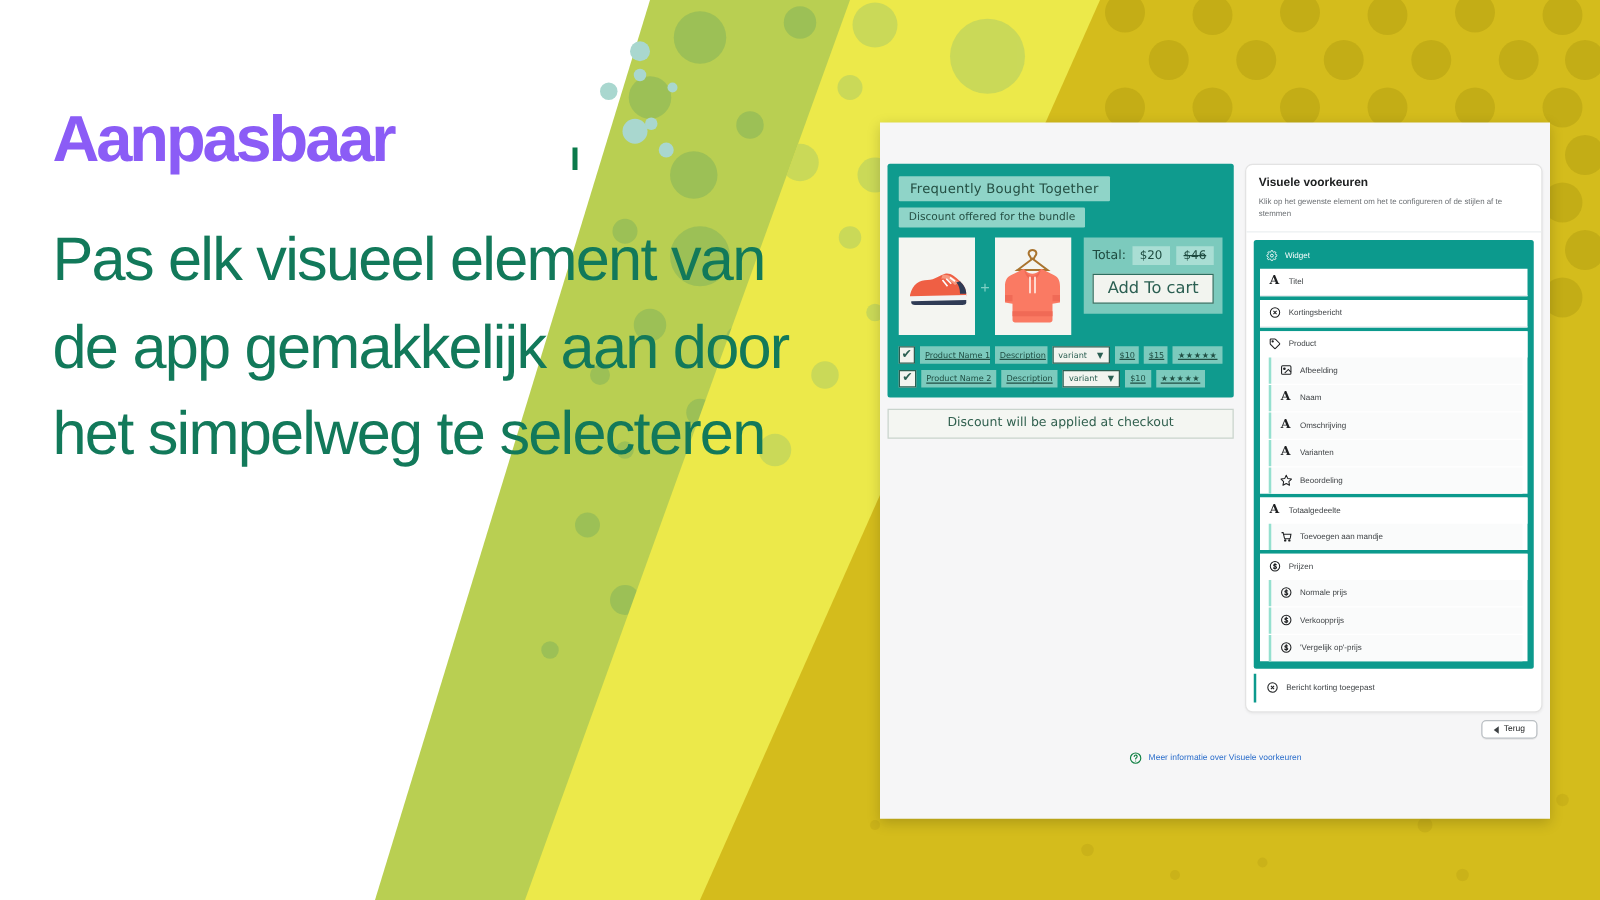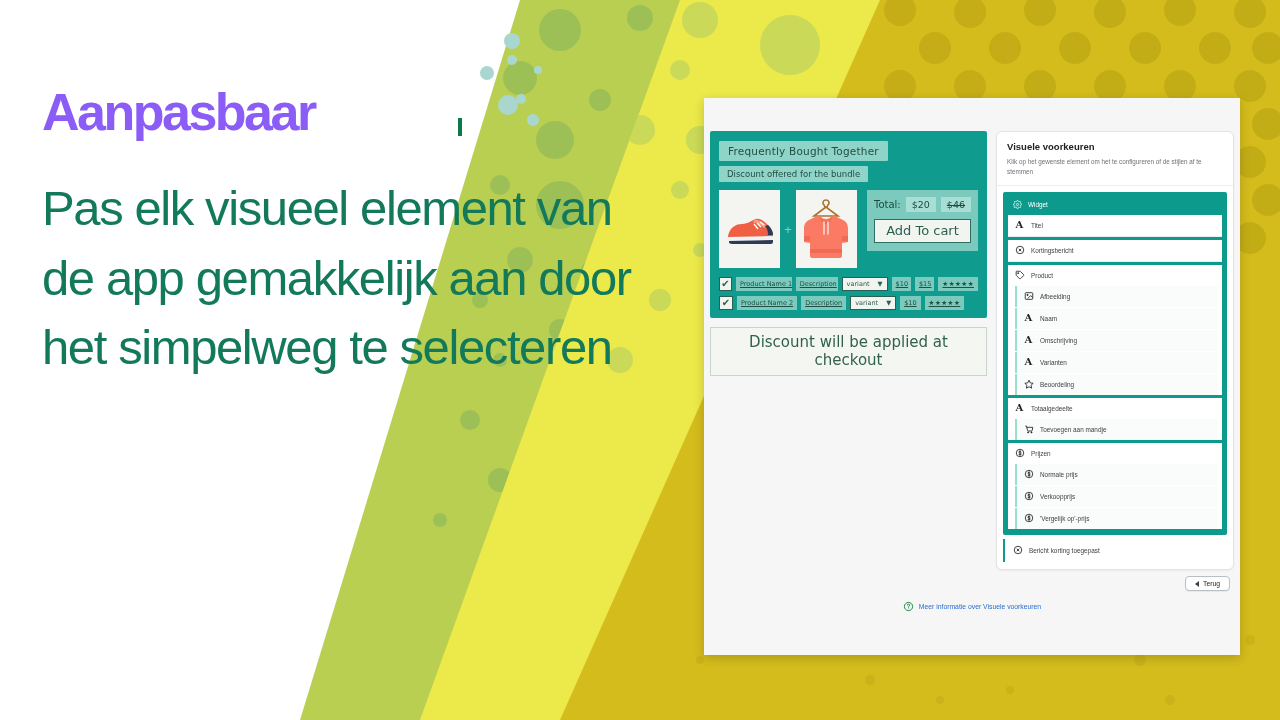--- a/index.html
+++ b/index.html
@@ -136,21 +136,21 @@
     display:flex; justify-content:space-between; gap:6px; font-family:"DejaVu Sans",sans-serif;
   }
   .rprice { min-width: 16px; text-align:left; }
   .rstars { letter-spacing: .5px; }
   .fbt-foot {
     margin-top: 9px;
     background:#f4f6f2;
     border:1px solid #c9d4cd;
     text-align:center;
     font-family:"DejaVu Sans",sans-serif;
-    font-size: 15px;
+    font-size: 10px;
     color:#31604f;
     padding: 5px 4px 6px;
   }
 
   
   .vp {
     position: absolute;
     right: 6px;
     top: 33px;
     width: 238px;

